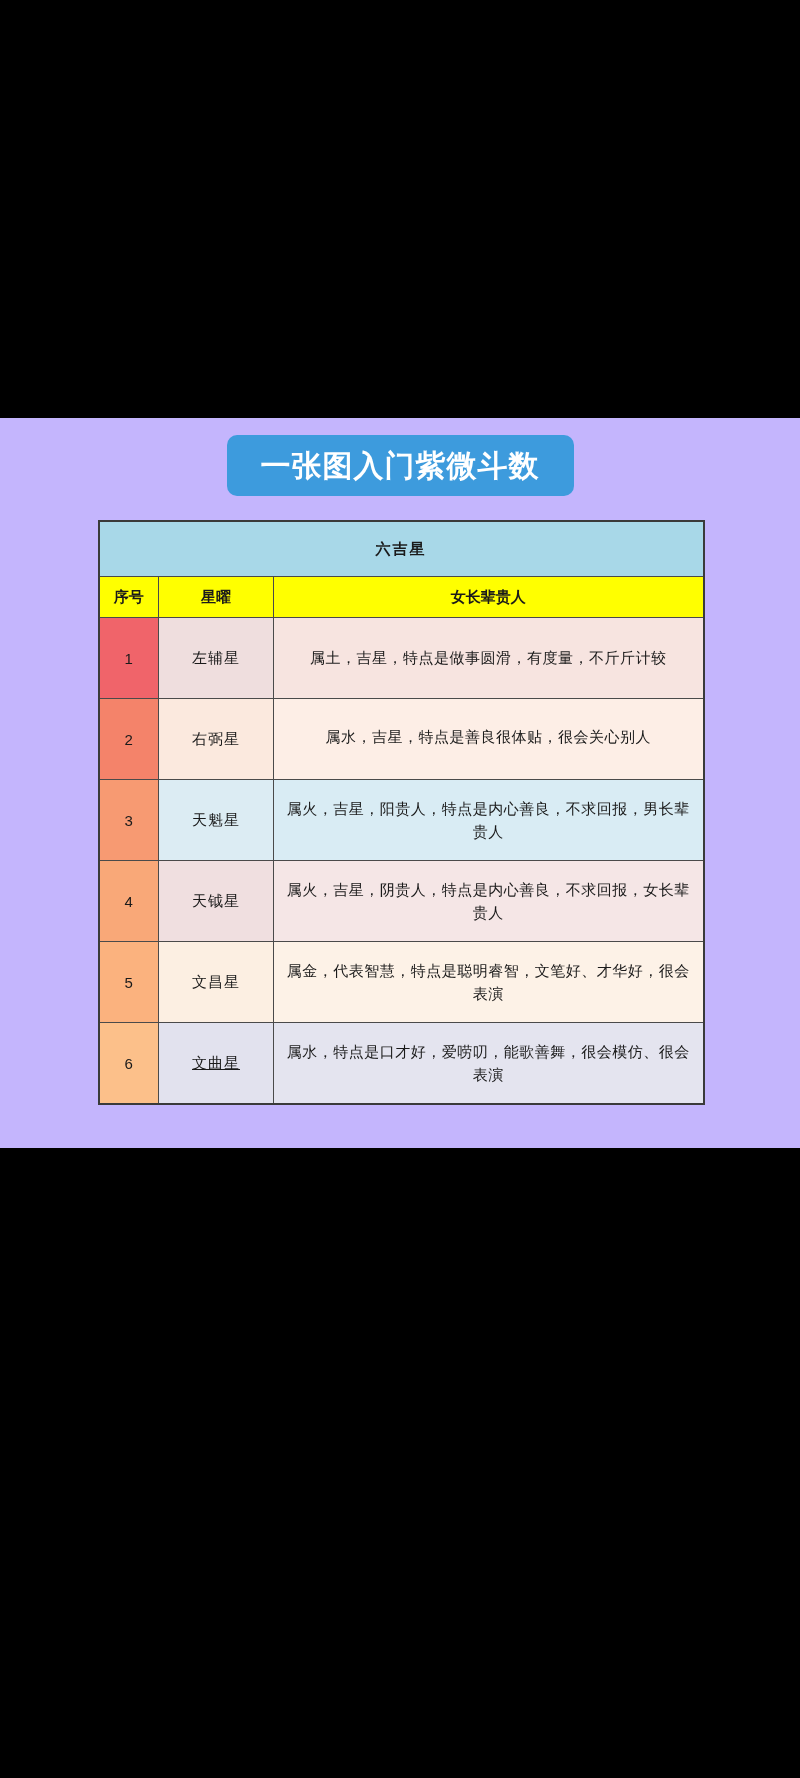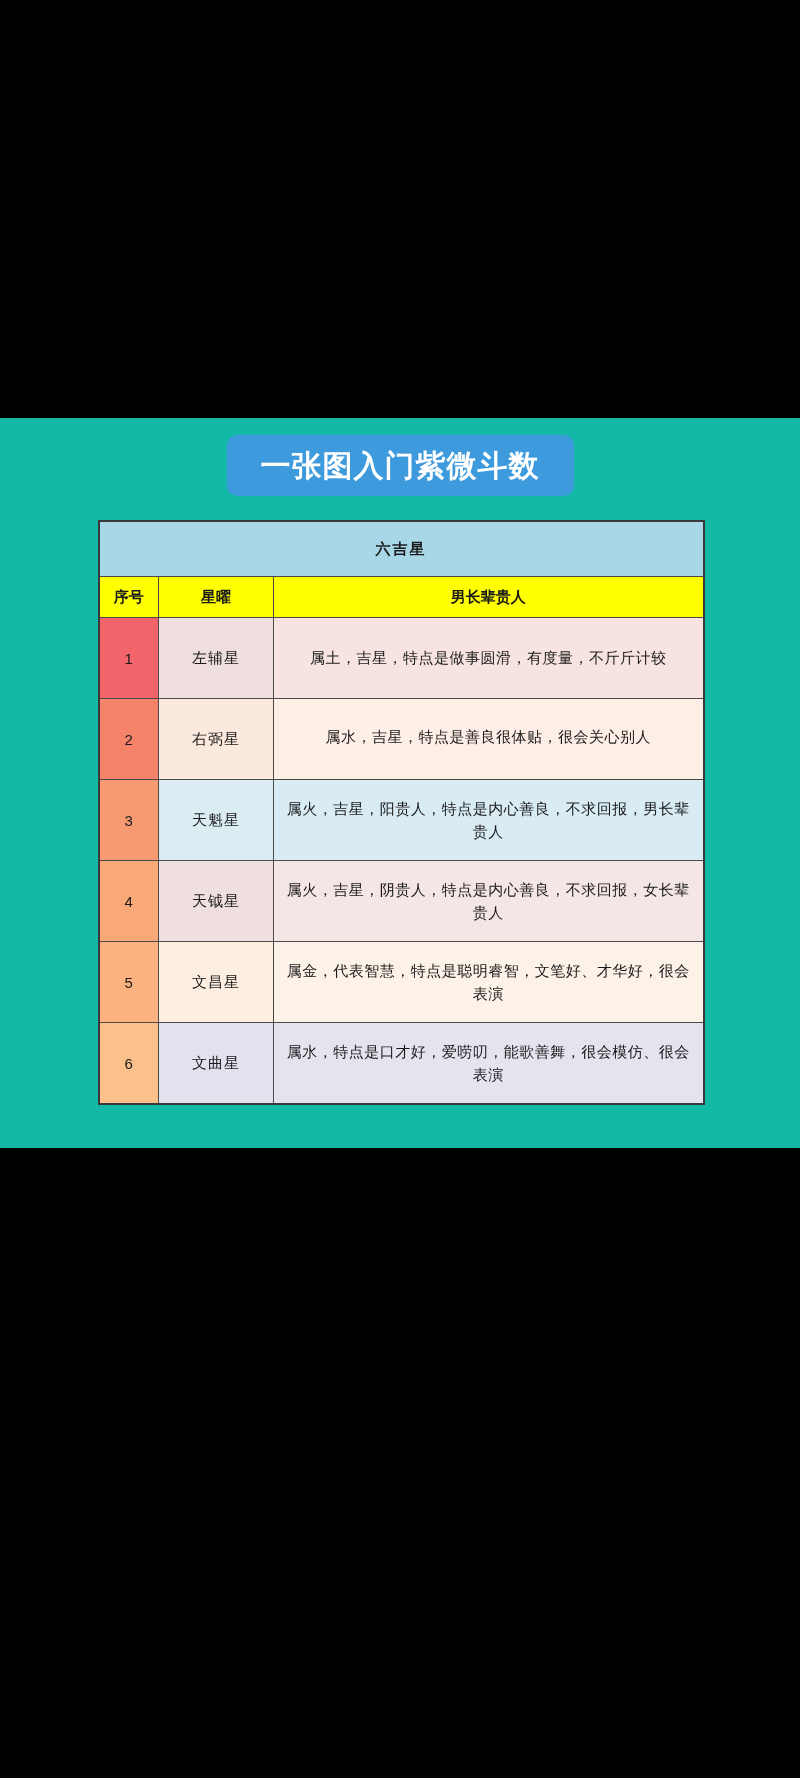--- a/index.html
+++ b/index.html
@@ -18,21 +18,21 @@
     width: 800px;
     height: 1778px;
     background: #000000;
   }
   .content-panel {
     position: absolute;
     left: 0;
     top: 418px;
     width: 800px;
     height: 730px;
-    background: #14b8a6;
+    background: #c4b5fd;
   }
   .title-wrap {
     display: flex;
     justify-content: center;
     margin-top: 17px;
   }
   .title-pill {
     background: #3d9bdd;
     color: #ffffff;
     font-size: 30px;
@@ -114,21 +114,21 @@
           <col class="c-star">
           <col class="c-desc">
         </colgroup>
         <tbody id="tbody-root">
           <tr>
             <td class="section-title-cell" colspan="3">六吉星</td>
           </tr>
           <tr>
             <td class="head-cell">序号</td>
             <td class="head-cell">星曜</td>
-            <td class="head-cell">男长辈贵人</td>
+            <td class="head-cell">女长辈贵人</td>
           </tr>
         <tr>
               <td class="idx-cell" style="background: rgb(240, 100, 106);">1</td>
               <td class="star-cell" style="background: rgb(239, 222, 222);">左辅星</td>
               <td class="desc-cell" style="background: rgb(247, 228, 224);">属土，吉星，特点是做事圆滑，有度量，不斤斤计较</td>
             </tr>
             <tr>
               <td class="idx-cell" style="background: rgb(244, 131, 106);">2</td>
               <td class="star-cell" style="background: rgb(251, 233, 222); margin-left: 32px;">右弼星</td>
               <td class="desc-cell" style="background: rgb(253, 238, 230); font-family: Liberation Mono, monospace;">属水，吉星，特点是善良很体贴，很会关心别人</td>
@@ -143,21 +143,21 @@
               <td class="star-cell" style="background: rgb(240, 223, 224);">天钺星</td>
               <td class="desc-cell" style="background: rgb(245, 230, 230);">属火，吉星，阴贵人，特点是内心善良，不求回报，女长辈贵人</td>
             </tr>
             <tr>
               <td class="idx-cell" style="background: rgb(251, 178, 126);">5</td>
               <td class="star-cell" style="background: rgb(252, 239, 226);">文昌星</td>
               <td class="desc-cell" style="background: rgb(253, 242, 231);">属金，代表智慧，特点是聪明睿智，文笔好、才华好，很会表演</td>
             </tr>
             <tr>
               <td class="idx-cell" style="background: rgb(252, 192, 138);">6</td>
-              <td class="star-cell" style="background: rgb(226, 226, 238);">文曲星</td>
+              <td class="star-cell" style="background: rgb(226, 226, 238); text-decoration: underline;">文曲星</td>
               <td class="desc-cell" style="background: rgb(228, 228, 239); text-align: center;">属水，特点是口才好，爱唠叨，能歌善舞，很会模仿、很会表演</td>
             </tr>
           </tbody>
       </table>
     </div>
 
   </div>
 </div>
 
 </body></html>

